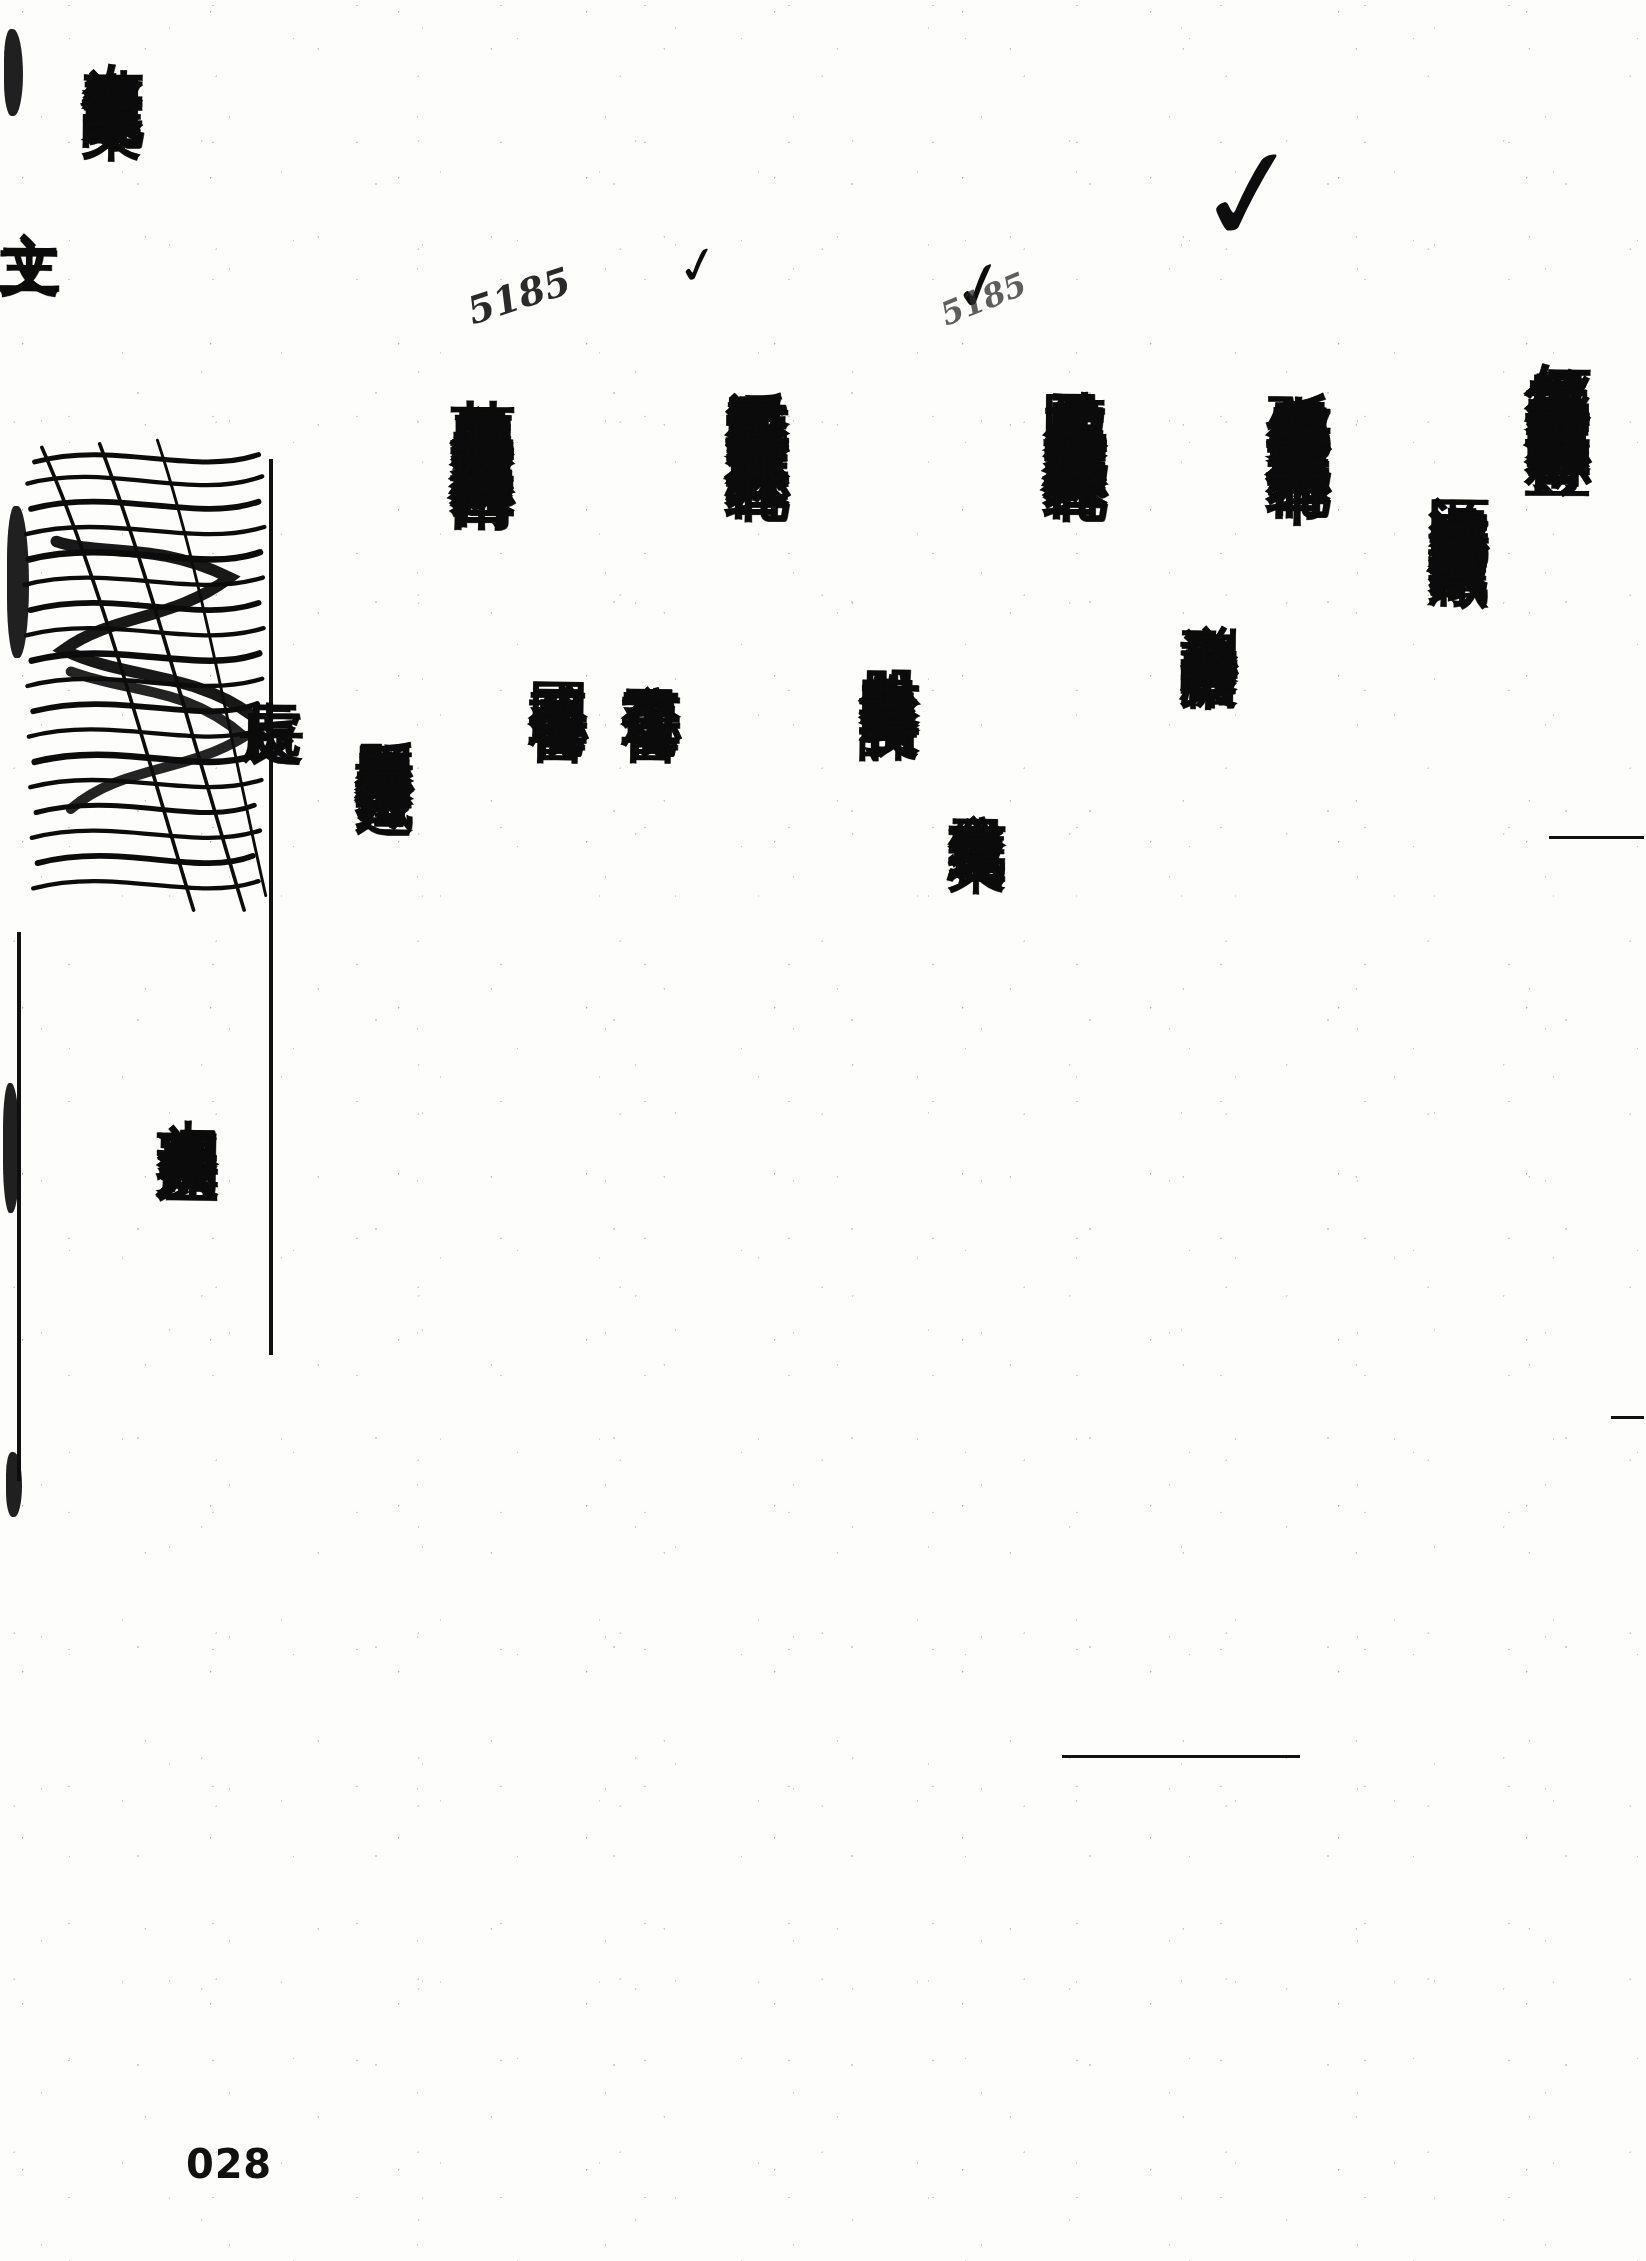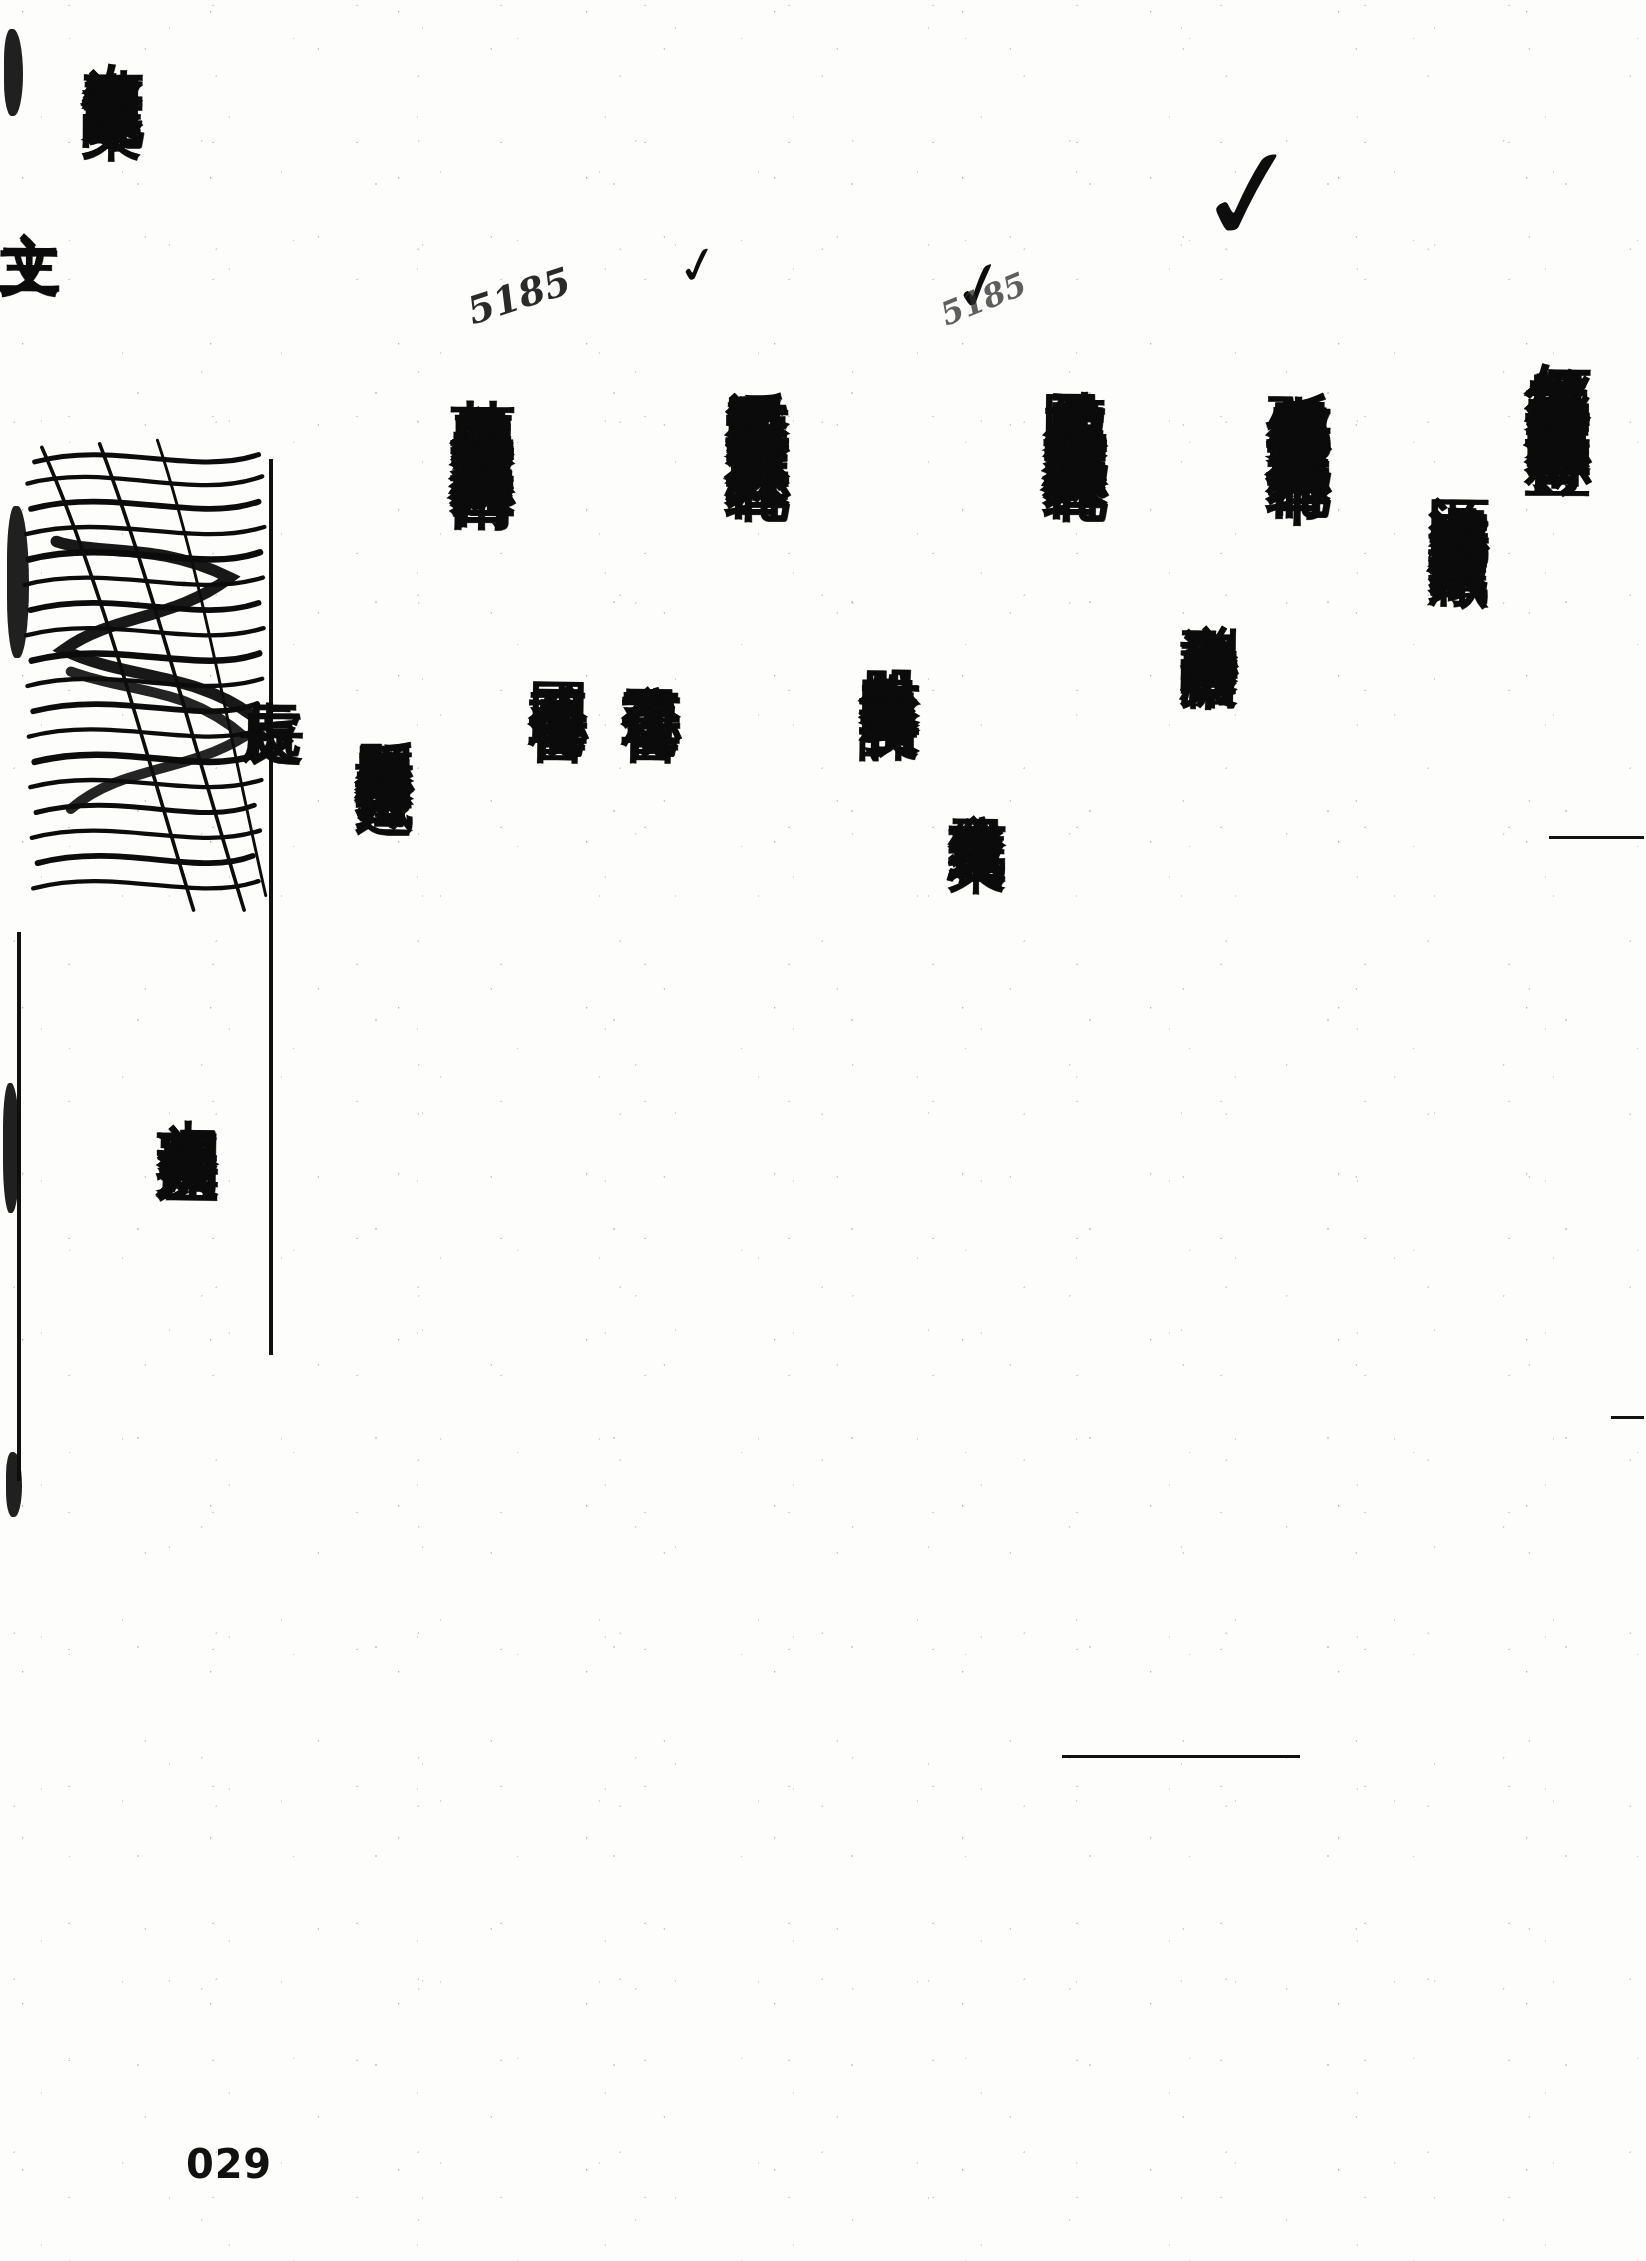--- a/index.html
+++ b/index.html
@@ -210,16 +210,16 @@
 
   <div class="vcol hand" style="right:1423px; top:1069px; height:961px; font-size:62px;
               transform: rotate(0.8deg);">本部審理判決如左</div>
 
   <div class="vcol hand" style="right:1499px; top:14.4px; height:852px; font-size:62px;
               transform: rotate(0.4deg);">右被告等因叛亂等案</div>
 
   <div class="vcol hand" style="right:1582px; top:181px; height:217px; font-size:61px;
               transform: rotate(0.4deg);">主文</div>
 
-  <div id="folio">029</div>
+  <div id="folio">028</div>
 
 </div>
 
 
 </body></html>

